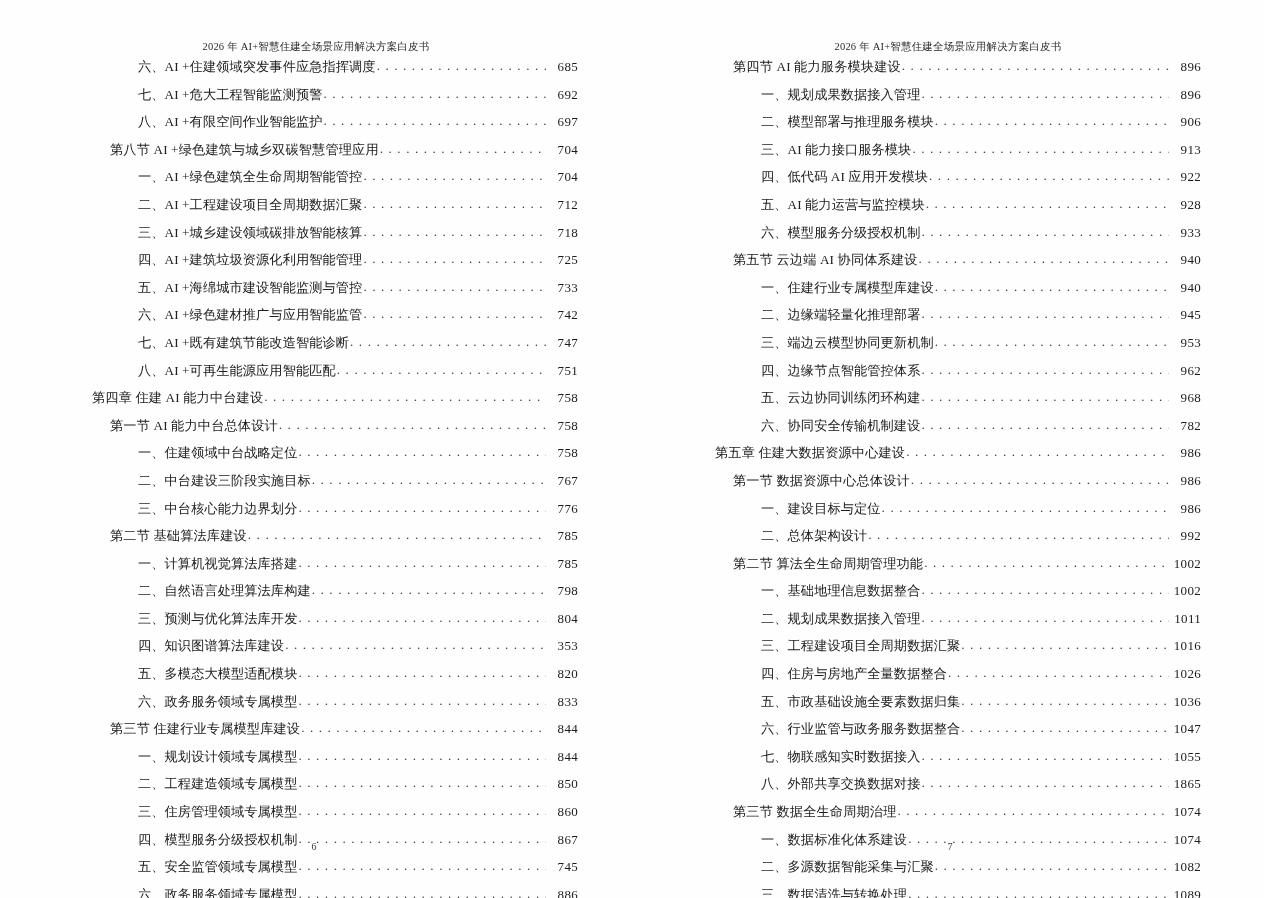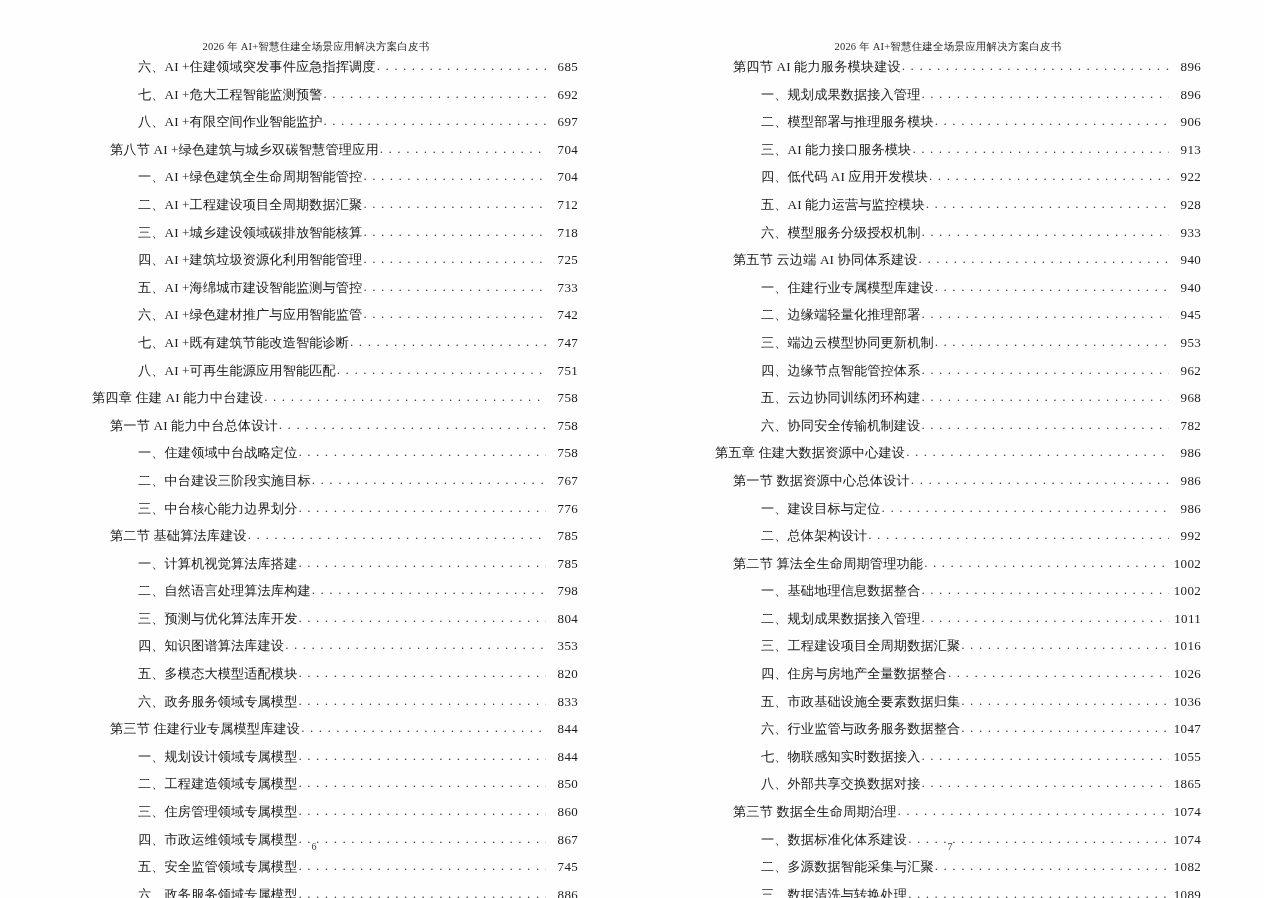--- a/index.html
+++ b/index.html
@@ -261,21 +261,21 @@
             <span class="title">二、工程建造领域专属模型</span>
             <span class="leader">. . . . . . . . . . . . . . . . . . . . . . . . . . . . . . . . . . . . . . . . . . . . . . . . . . . . . . . . . . . . . . . . . . . . . . . . . . . . . .</span>
             <span class="pageno">850</span>
           </li>
           <li class="toc-entry level-item">
             <span class="title">三、住房管理领域专属模型</span>
             <span class="leader">. . . . . . . . . . . . . . . . . . . . . . . . . . . . . . . . . . . . . . . . . . . . . . . . . . . . . . . . . . . . . . . . . . . . . . . . . . . . . .</span>
             <span class="pageno">860</span>
           </li>
           <li class="toc-entry level-item">
-            <span class="title">四、市政运维领域专属模型</span>
+            <span class="title">四、模型服务分级授权机制</span>
             <span class="leader">. . . . . . . . . . . . . . . . . . . . . . . . . . . . . . . . . . . . . . . . . . . . . . . . . . . . . . . . . . . . . . . . . . . . . . . . . . . . . .</span>
             <span class="pageno">867</span>
           </li>
           <li class="toc-entry level-item">
             <span class="title">五、安全监管领域专属模型</span>
             <span class="leader">. . . . . . . . . . . . . . . . . . . . . . . . . . . . . . . . . . . . . . . . . . . . . . . . . . . . . . . . . . . . . . . . . . . . . . . . . . . . . .</span>
             <span class="pageno">745</span>
           </li>
           <li class="toc-entry level-item">
             <span class="title">六、政务服务领域专属模型</span>

